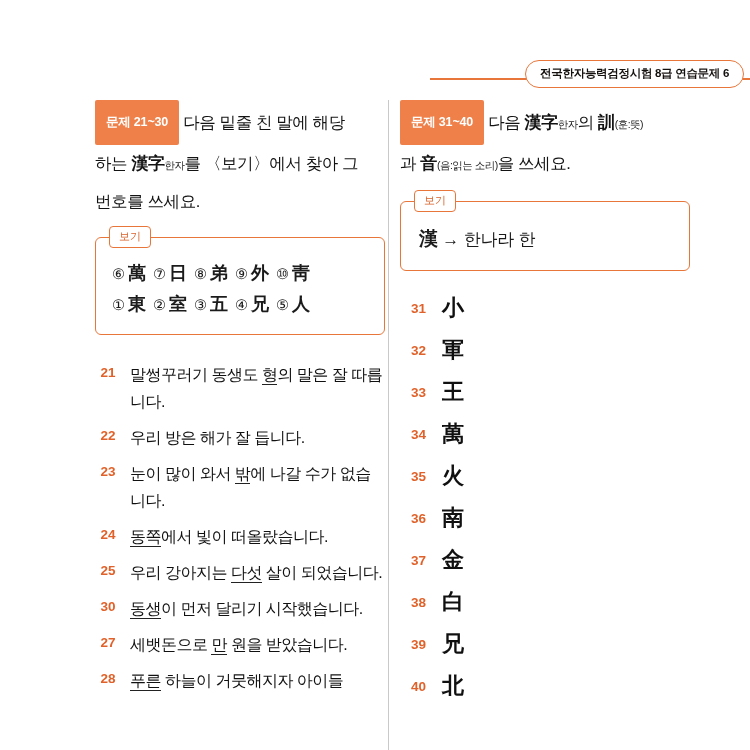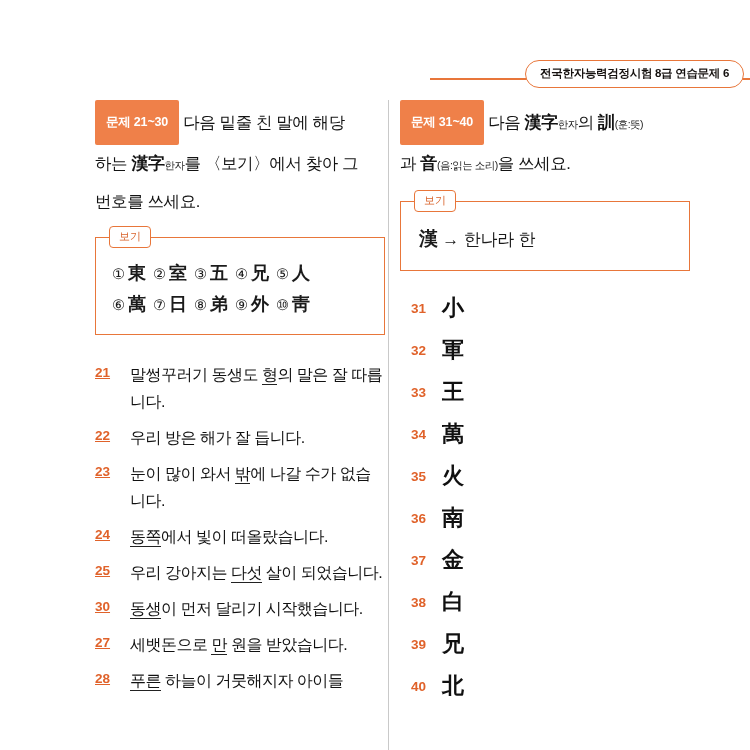--- a/index.html
+++ b/index.html
@@ -109,21 +109,21 @@
     border: 1.4px solid #e8763a;
     border-radius: 4px;
     color: #d8622a;
     font-size: 11px;
     font-weight: normal;
     padding: 2px 9px 3px 9px;
     z-index: 2;
   }
   .bogi-box {
     border: 1.4px solid #e8763a;
-    border-radius: 0;
+    border-radius: 6px;
     padding: 20px 14px 14px 16px;
     background: #ffffff;
   }
   .bogi-line {
     font-size: 17px;
     line-height: 30px;
     letter-spacing: 1px;
     white-space: nowrap;
   }
   .bogi-line .num { font-size: 14.5px; }
@@ -151,25 +151,24 @@
     display: flex;
     align-items: flex-start;
     margin-bottom: 9px;
   }
   .item-num {
     color: #e0622a;
     font-size: 13.5px;
     font-weight: bold;
     width: 26px;
     flex: 0 0 26px;
-    text-align: left;
+    text-align: center;
     padding-top: 4px;
     padding-right: 9px;
     box-sizing: content-box;
-    text-decoration: underline;
   }
   .item-text {
     font-size: 16px;
     line-height: 27px;
     letter-spacing: -0.5px;
     color: #111;
   }
   .item-text u {
     text-decoration: none;
     border-bottom: 1.3px solid #222;
@@ -215,24 +214,24 @@
     <span class="q-tag">문제 21~30</span>
     <span>다음 밑줄 친 말에 해당</span><br>
     <span>하는 </span><span class="hanja">漢字</span><span class="rub">한자</span><span>를 〈보기〉에서 찾아 그</span><br>
     <span>번호를 쓰세요.</span>
   </div>
 
   <div class="bogi-wrap">
     <div class="bogi-label">보기</div>
     <div class="bogi-box">
       <div class="bogi-line">
-        <span class="num">①</span><span class="ch">東</span><span class="num">②</span><span class="ch">室</span><span class="num">③</span><span class="ch">五</span><span class="num">④</span><span class="ch">兄</span><span class="num">⑤</span><span class="ch">人</span>
+        <span class="num">⑥</span><span class="ch">萬</span><span class="num">⑦</span><span class="ch">日</span><span class="num">⑧</span><span class="ch">弟</span><span class="num">⑨</span><span class="ch">外</span><span class="num">⑩</span><span class="ch">靑</span>
       </div>
       <div class="bogi-line">
-        <span class="num">⑥</span><span class="ch">萬</span><span class="num">⑦</span><span class="ch">日</span><span class="num">⑧</span><span class="ch">弟</span><span class="num">⑨</span><span class="ch">外</span><span class="num">⑩</span><span class="ch">靑</span>
+        <span class="num">①</span><span class="ch">東</span><span class="num">②</span><span class="ch">室</span><span class="num">③</span><span class="ch">五</span><span class="num">④</span><span class="ch">兄</span><span class="num">⑤</span><span class="ch">人</span>
       </div>
     </div>
   </div>
 
   <div class="items">
     <div class="item">
       <div class="item-num">21</div>
       <div class="item-text">말썽꾸러기 동생도 <u>형</u>의 말은 잘 따릅니다.</div>
     </div>
     <div class="item">

